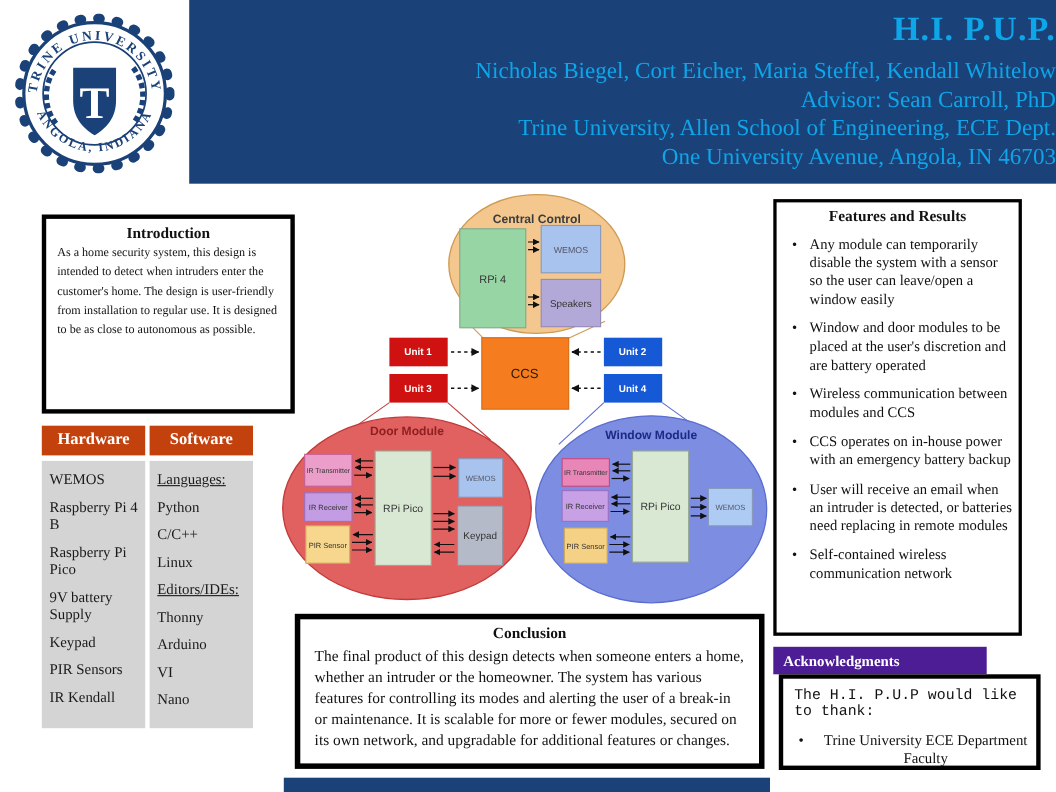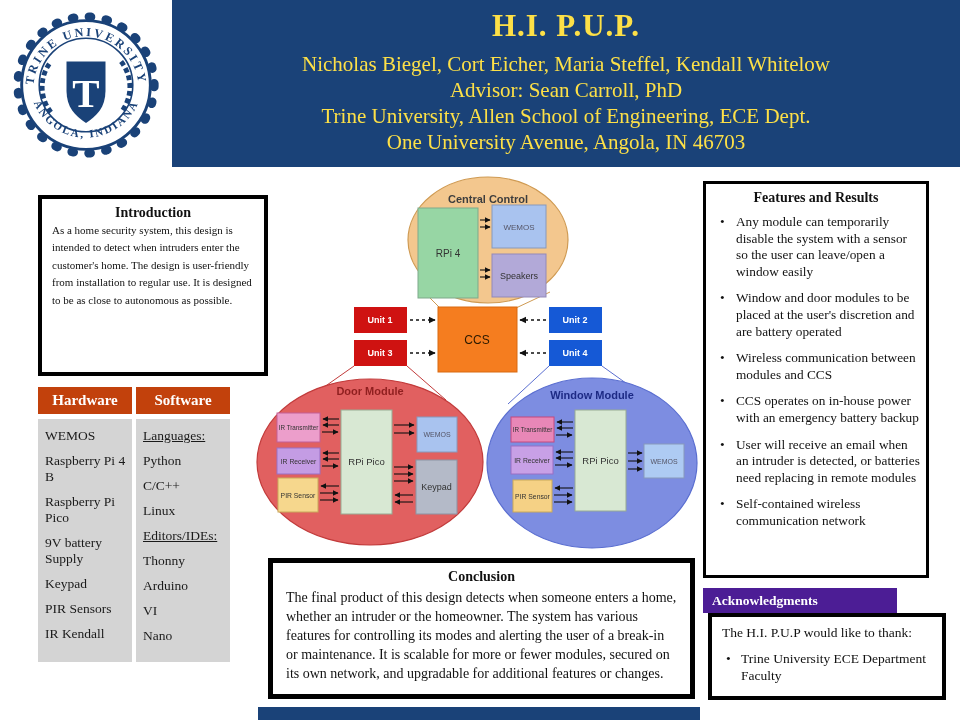--- a/index.html
+++ b/index.html
@@ -4,21 +4,21 @@
 <style>
   * { margin:0; padding:0; box-sizing:border-box; }
   html,body { width:960px; height:720px; background:#fff; }
   body { font-family:"Liberation Serif", serif; color:#111; }
   #poster { position:relative; width:960px; height:720px; background:#ffffff; overflow:hidden; }
 
   
   .logo-block { position:absolute; left:0; top:0; width:172px; height:170px; background:#fff;
                 display:flex; align-items:center; justify-content:center; }
   .banner { position:absolute; left:172px; top:0; width:788px; height:167px; background:#1a4278;
-            color:#fde047; text-align:center; padding-top:8px; }
+            color:#0ea5e9; text-align:right; padding-top:8px; }
   .banner .title { font-size:31px; font-weight:bold; letter-spacing:1px; margin-bottom:7px; }
   .banner .line  { font-size:21px; line-height:26px; }
 
   
   .bbox { position:absolute; background:#fff; border:4px solid #000000; }
   .bbox .box-title { text-align:center; font-weight:bold; font-size:14px; margin-top:6px; }
 
   .intro-box { left:38px; top:195px; width:230px; height:181px; }
   .intro-box .body { font-size:11px; line-height:17.4px; padding:1px 9px 14px 10px; }
 
@@ -40,23 +40,23 @@
   .features-box li::before { content:"\2022"; position:absolute; left:2px; }
 
   
   .concl-box { left:268px; top:558px; width:427px; height:141px; border-width:5px; }
   .concl-box .body { font-size:14px; line-height:19px; padding:3px 13px 0 13px; }
 
   
   .ack-bar { position:absolute; left:703px; top:588px; width:194px; height:25px; background:#4c1d95;
              color:#fff; font-weight:bold; font-size:13.5px; line-height:25px; padding-left:9px; }
   .ack-box { left:708px; top:613px; width:238px; height:87px; }
-  .ack-box .body { font-size:13.5px; padding:8px 6px 0 10px; }
+  .ack-box .body { font-size:13.5px; padding:8px 6px 0 10px;font-family:Liberation Mono, monospace; }
   .ack-box ul { list-style:none; margin-top:9px; padding-left:12px; }
-  .ack-box li { position:relative; padding-left:17px; font-size:13.5px; line-height:17px; }
+  .ack-box li { position:relative; padding-left:17px; font-size:13.5px; line-height:17px;text-align:center; }
   .ack-box li::before { content:"\2022"; position:absolute; left:2px; }
 
   .bottom-bar { position:absolute; left:258px; top:707px; width:442px; height:13px; background:#1a4278; }
 
   
   .diagram { position:absolute; left:250px; top:172px; width:460px; height:380px; }
   .diagram text { font-family:"Liberation Sans", sans-serif; }
   .mod-title { font-weight:bold; font-size:11px; }
   .blbl { fill:#333; }
   .arr { stroke:#111; stroke-width:1.1; }

